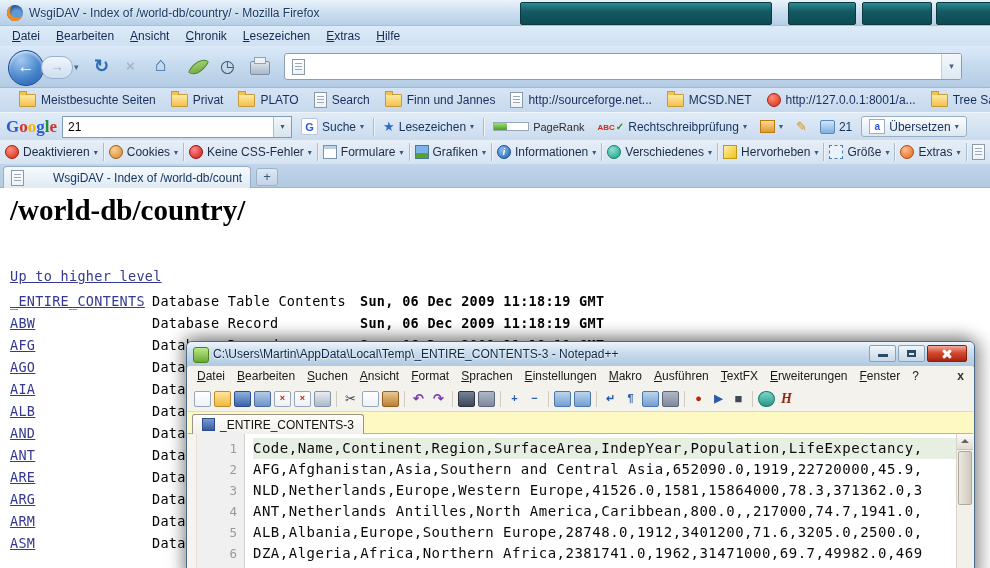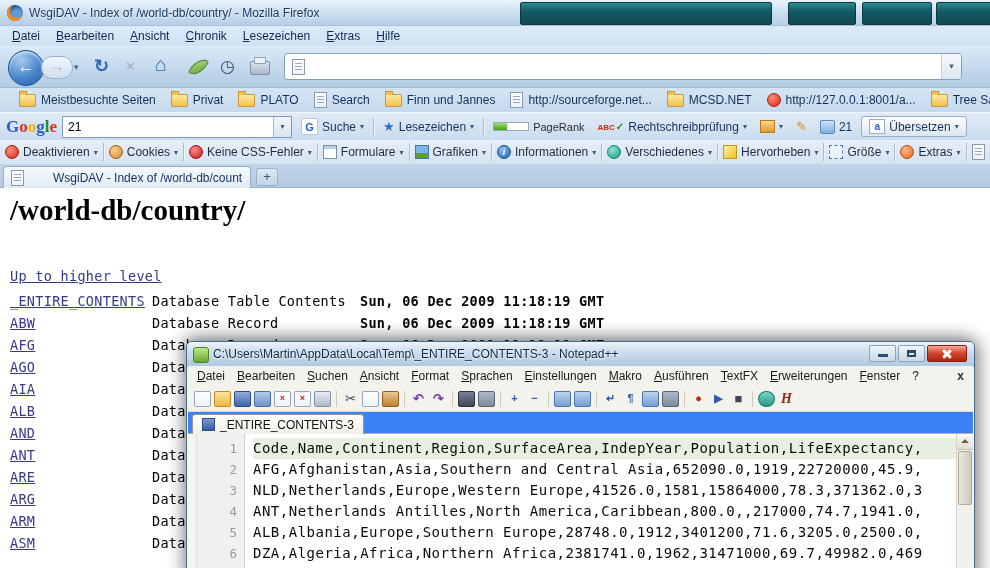--- a/index.html
+++ b/index.html
@@ -164,21 +164,21 @@
   .t-mid{background:linear-gradient(#aeb8c8,#7e8a9c);border:1px solid #5a6678;}
   .t-blue{background:linear-gradient(#bcd4ee,#74a0d0);border:1px solid #4a78ae;}
   .t-teal{background:linear-gradient(#7fd4c8,#26998a);border:1px solid #167868;border-radius:50%;}
   .t-paste{background:linear-gradient(#eac896,#bd8030);border:1px solid #93611e;}
   .t-red{color:#c22108;} .t-purple{color:#7b3bb4;font-weight:bold;font-size:13px;}
   .t-bluetxt{color:#2a5caa;font-weight:bold;} .t-gray{color:#3f4856;font-size:13px;}
   .t-h{color:#8c2a16;font-family:"Liberation Serif",serif;font-style:italic;font-weight:bold;font-size:14px;}
   .t-xred{color:#c22108;font-size:9px;font-weight:bold;}
   .tsep{width:1px;height:16px;background:#cfc9be;margin:0 2px;flex:0 0 auto;}
 
-  .np-tabs{position:absolute;left:1px;top:70px;right:1px;height:22px;background:#3b82f6;
+  .np-tabs{position:absolute;left:1px;top:70px;right:1px;height:22px;background:#fef9c3;
     border-bottom:1px solid #b8b2a6;box-sizing:border-box;}
   .np-tab{position:absolute;left:4px;top:2px;height:20px;display:flex;align-items:center;gap:5px;padding:0 9px;
     background:linear-gradient(#fdfdfb,#f2f0ea);border:1px solid #9a948a;border-bottom:none;border-radius:3px 3px 0 0;
     font-size:12px;color:#111;box-sizing:border-box;}
   .np-tab-ico{width:11px;height:11px;background:linear-gradient(#7a9ad0,#3a5aa0);border:1px solid #2a4a88;flex:0 0 auto;}
 
   .np-editor{position:absolute;left:1px;top:92px;right:1px;bottom:0;background:#fff;display:flex;overflow:hidden;}
   .np-margin{width:8px;background:#f6f4ef;border-right:1px solid #e4e0d8;flex:0 0 auto;}
   .np-gutter{width:40px;background:#f0f0f0;border-right:1px solid #d0d0d0;flex:0 0 auto;
     text-align:right;padding:4px 7px 0 0;box-sizing:content-box;}

